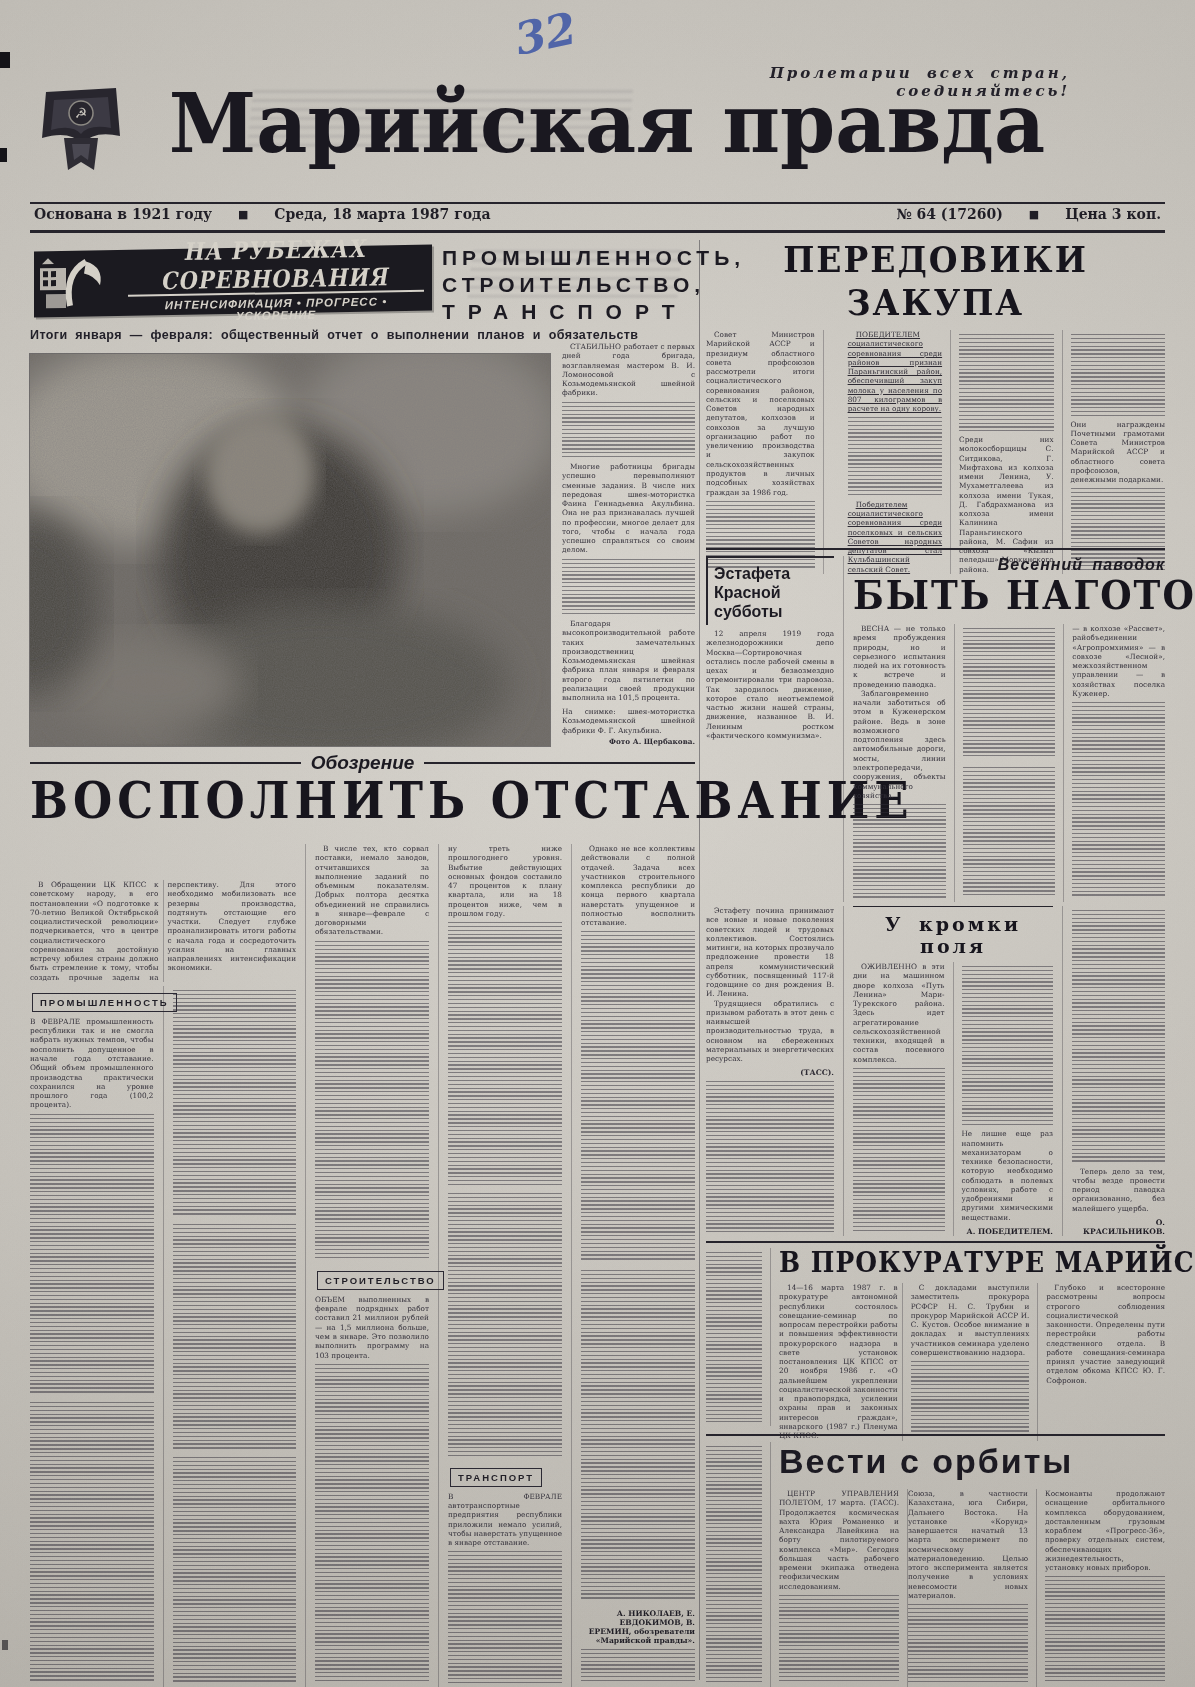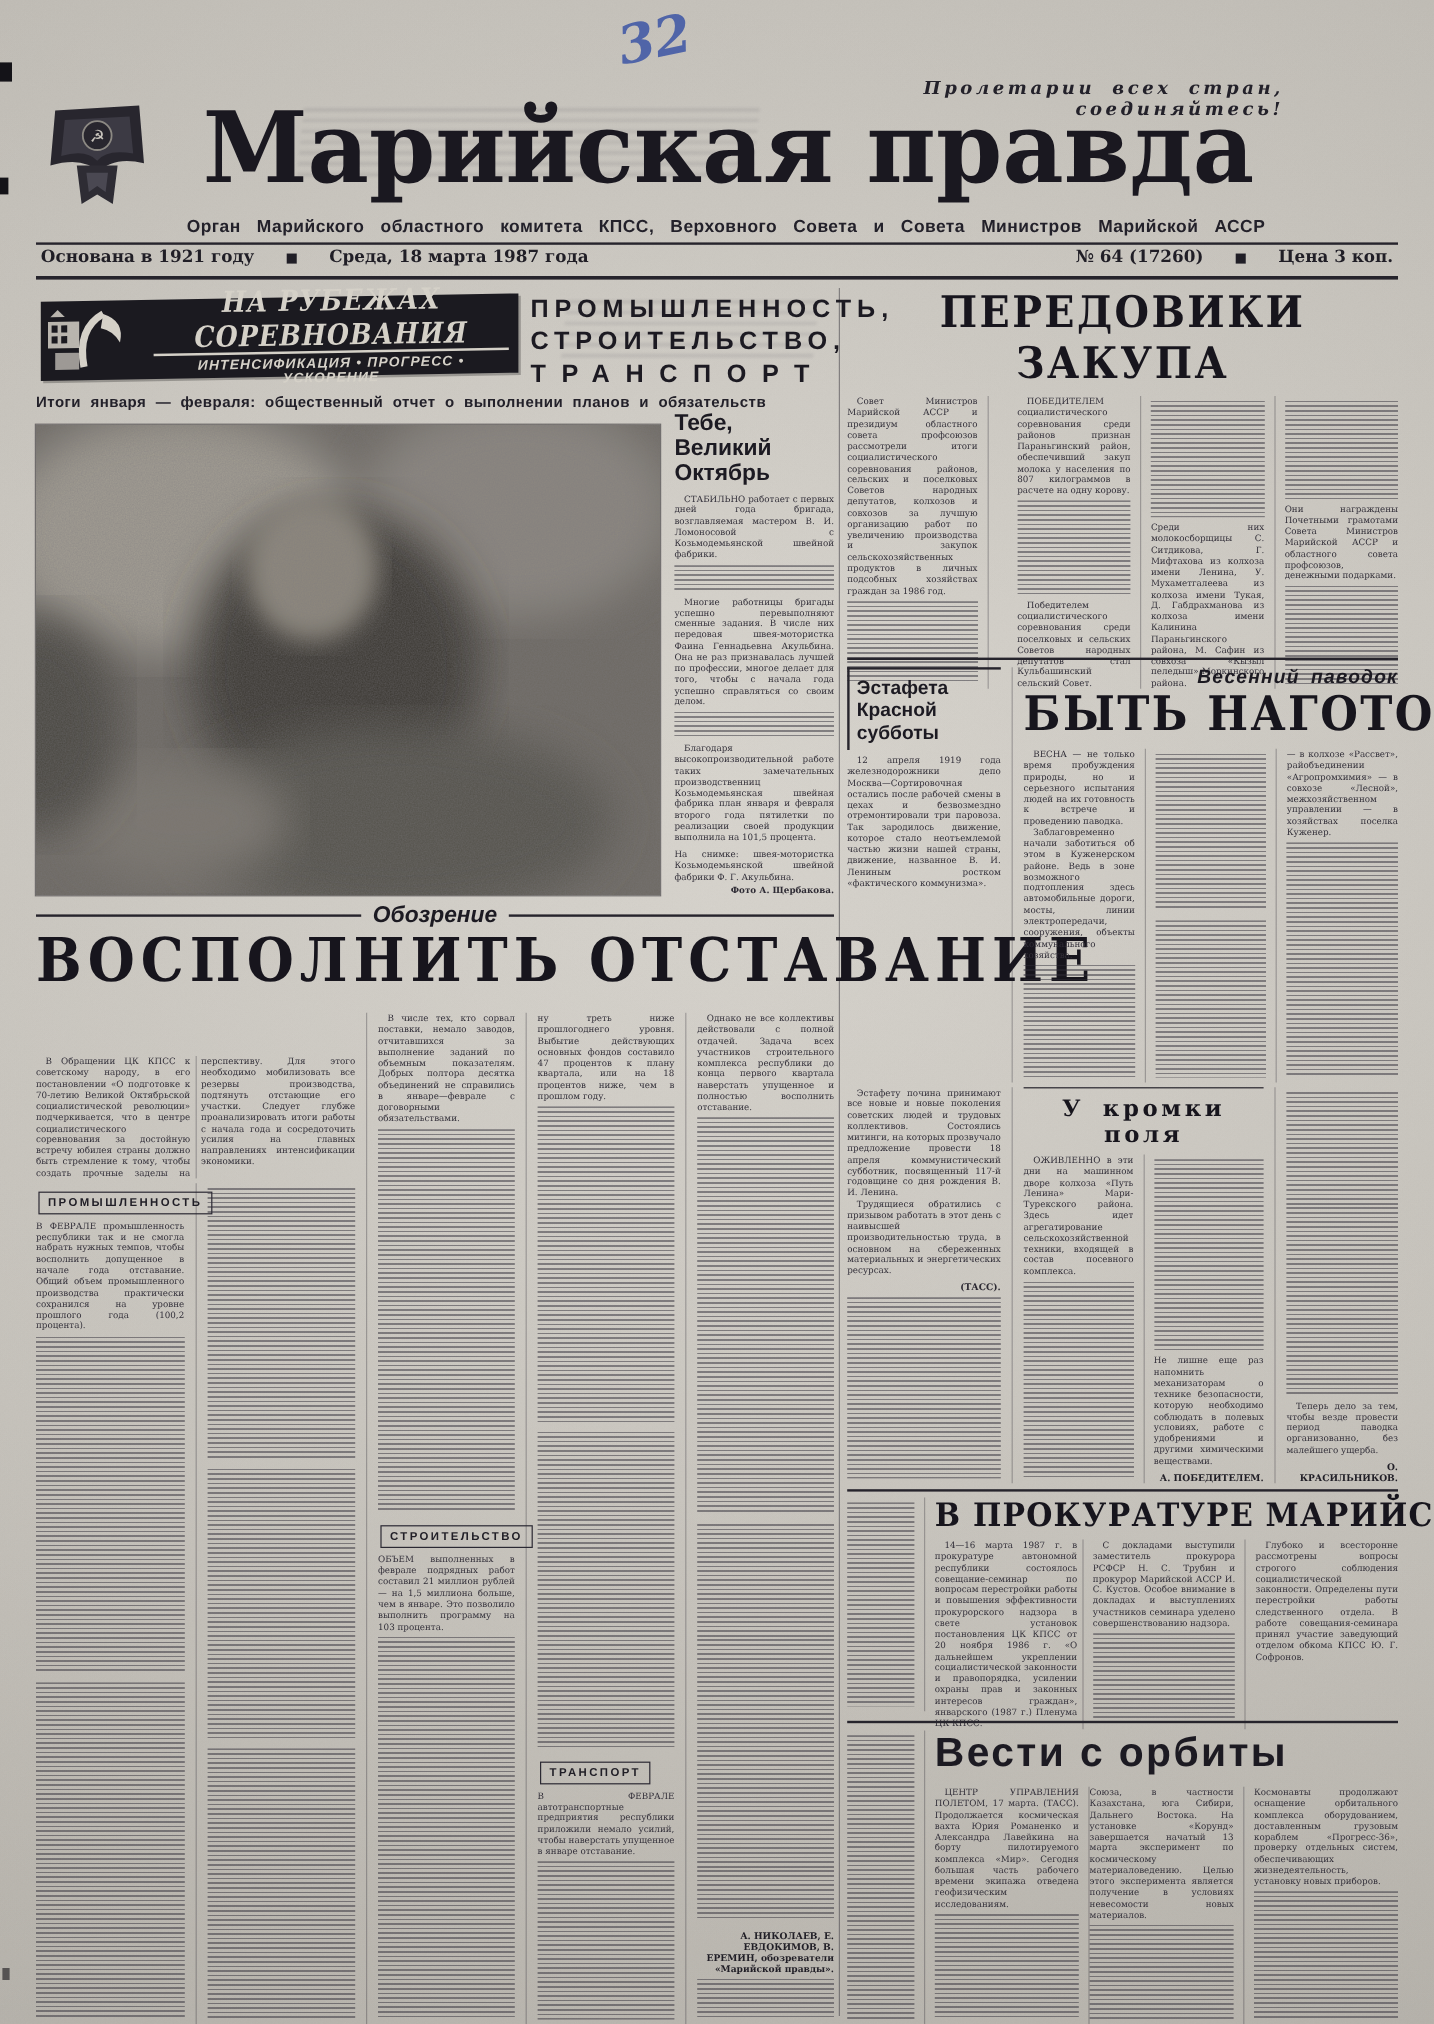--- a/index.html
+++ b/index.html
@@ -101,21 +101,20 @@
       <path d="M12 6 L82 2 L86 50 Q60 44 48 58 Q36 44 8 52 Z" fill="#28262e"></path>
       <path d="M20 14 L74 11 L77 42 Q55 38 47 48 Q38 38 17 44 Z" fill="#3c3a44"></path>
       <circle cx="47" cy="27" r="12" fill="#28262e" stroke="#8d8a84" stroke-width="1.5"></circle>
       <text x="47" y="32" text-anchor="middle" font-size="14" fill="#c9c5bd">☭</text>
       <path d="M30 52 L64 52 L60 84 L47 76 L34 84 Z" fill="#2e2c34"></path>
       <path d="M38 58 L56 58 L54 74 L47 69 L40 74 Z" fill="#4a4852"></path>
     </svg>
   </div>
 
   <div class="title">Марийская правда</div>
-  <div class="subtitle">Орган Марийского областного комитета КПСС, Верховного Совета и Совета Министров Марийской АССР</div>
 
   <div class="rule" style="top:202px;height:1.5px;"></div>
   <div class="dateline">
     <span>Основана в 1921 году</span>
     <span class="dl-sq">■</span>
     <span>Среда, 18 марта 1987 года</span>
     <span class="sp2"></span>
     <span>№ 64 (17260)</span>
     <span class="dl-sq">■</span>
     <span>Цена 3 коп.</span>
@@ -174,24 +173,20 @@
         <ellipse cx="250" cy="200" rx="120" ry="130" fill="#3a3733" filter="url(#blur18)"></ellipse>
         <ellipse cx="230" cy="120" rx="55" ry="60" fill="#8f897d" filter="url(#blur10)"></ellipse>
         <ellipse cx="300" cy="330" rx="180" ry="80" fill="#55524b" filter="url(#blur18)"></ellipse>
         <ellipse cx="120" cy="330" rx="90" ry="50" fill="#7c776e" filter="url(#blur18)"></ellipse>
         <ellipse cx="430} " cy="250" rx="70" ry="90" fill="#4a4741" filter="url(#blur18)"></ellipse>
         <rect width="520" height="392" filter="url(#grain)"></rect>
       </svg>
     </div>
 
     <div class="tebe-col">
-      <div class="tebe-h">
-        <div>Тебе, Великий</div>
-        <div>Октябрь</div>
-      </div>
       <div class="tx ind">СТАБИЛЬНО работает с первых дней года бригада, возглавляемая мастером В. И. Ломоносовой с Козьмодемьянской швейной фабрики.</div>
       <div class="fl"></div>
       <div class="tx ind">Многие работницы бригады успешно перевыполняют сменные задания. В числе них передовая швея-мотористка Фаина Геннадьевна Акульбина. Она не раз признавалась лучшей по профессии, многое делает для того, чтобы с начала года успешно справляться со своим делом.</div>
       <div class="fl"></div>
       <div class="tx ind">Благодаря высокопроизводительной работе таких замечательных производственниц Козьмодемьянская швейная фабрика план января и февраля второго года пятилетки по реализации своей продукции выполнила на 101,5 процента.</div>
       <div class="caption">На снимке: швея-мотористка Козьмодемьянской швейной фабрики Ф. Г. Акульбина.</div>
       <div class="credit">Фото А. Щербакова.</div>
     </div>
 
     <div class="oboz">
@@ -243,21 +238,21 @@
 
   <div class="right-region">
 
     <div class="r-block" style="top:4px;height:302px;">
       <div class="pered-h">ПЕРЕДОВИКИ ЗАКУПА</div>
       <div style="display:flex;height:244px;margin-top:10px;">
         <div class="col" style="flex:1.15;">
           <div class="tx ind">Совет Министров Марийской АССР и президиум областного совета профсоюзов рассмотрели итоги социалистического соревнования районов, сельских и поселковых Советов народных депутатов, колхозов и совхозов за лучшую организацию работ по увеличению производства и закупок сельскохозяйственных продуктов в личных подсобных хозяйствах граждан за 1986 год.</div>
           <div class="fl"></div>
         </div>
-        <div class="col colrule" style="flex:1;margin-left:8px;padding-left:24px;">
+        <div class="col colrule" style="flex:1;margin-left:8px;padding-left:24px;text-decoration:underline;">
           <div class="tx ind">ПОБЕДИТЕЛЕМ социалистического соревнования среди районов признан Параньгинский район, обеспечивший закуп молока у населения по 807 килограммов в расчете на одну корову.</div>
           <div class="fl"></div>
           <div class="tx ind">Победителем социалистического соревнования среди поселковых и сельских Советов народных депутатов стал Кульбашинский сельский Совет.</div>
         </div>
         <div class="col colrule" style="flex:1;margin-left:8px;padding-left:8px;">
           <div class="fl"></div>
           <div class="tx">Среди них молокосборщицы С. Ситдикова, Г. Мифтахова из колхоза имени Ленина, У. Мухаметгалеева из колхоза имени Тукая, Д. Габдрахманова из колхоза имени Калинина Параньгинского района, М. Сафин из совхоза «Кызыл пеледыш» Моркинского района.</div>
         </div>
         <div class="col colrule" style="flex:1;margin-left:8px;padding-left:8px;">
           <div class="fl"></div>

